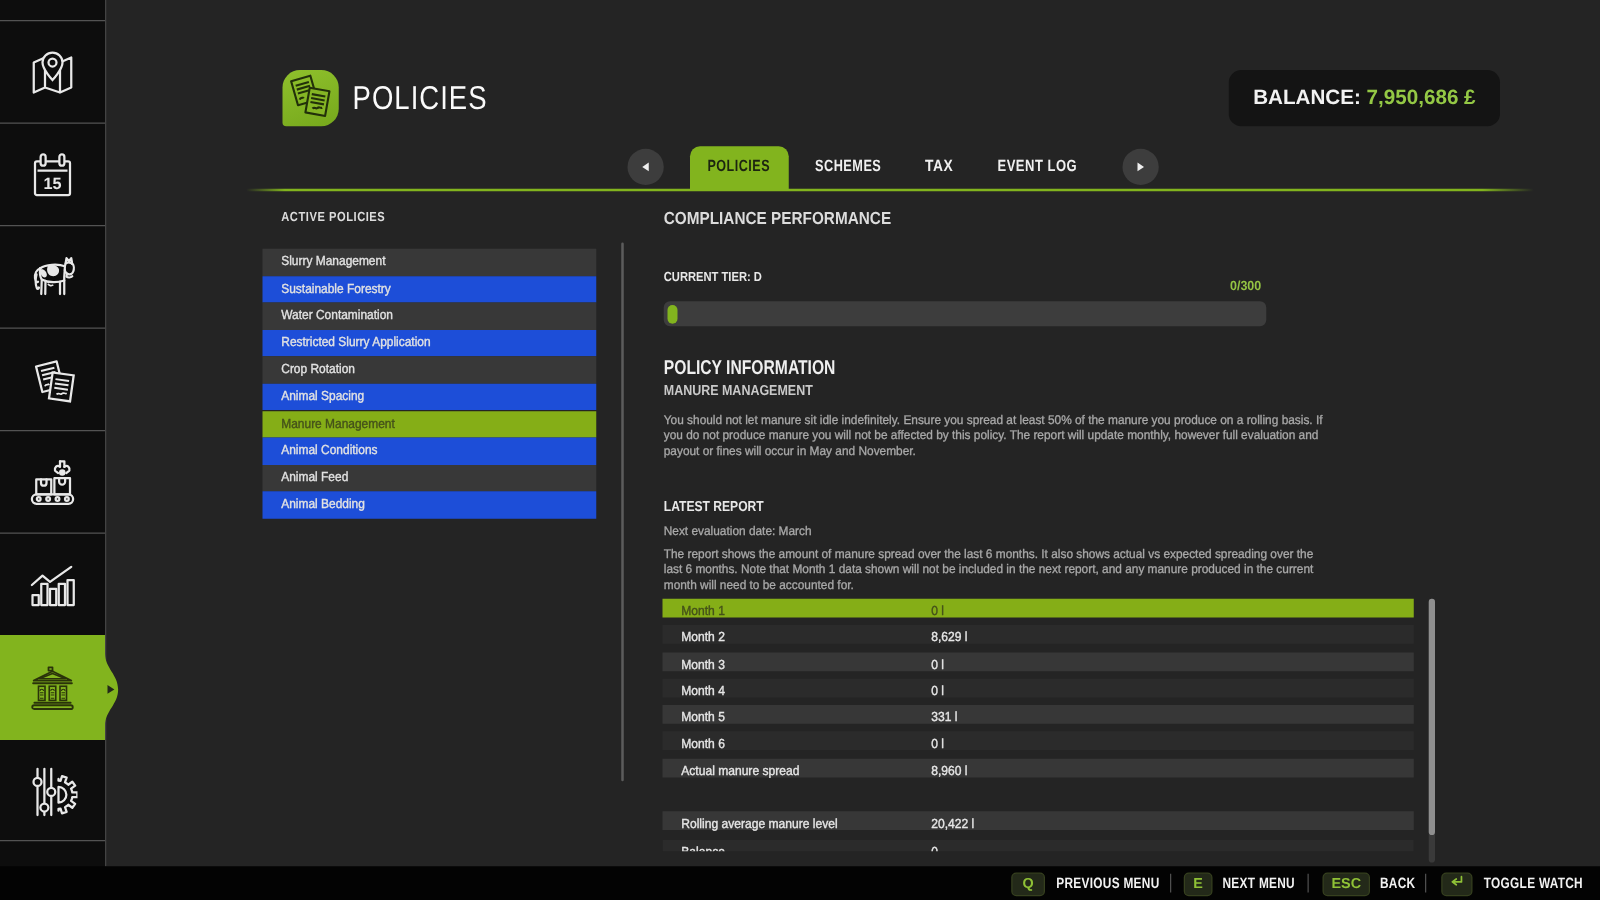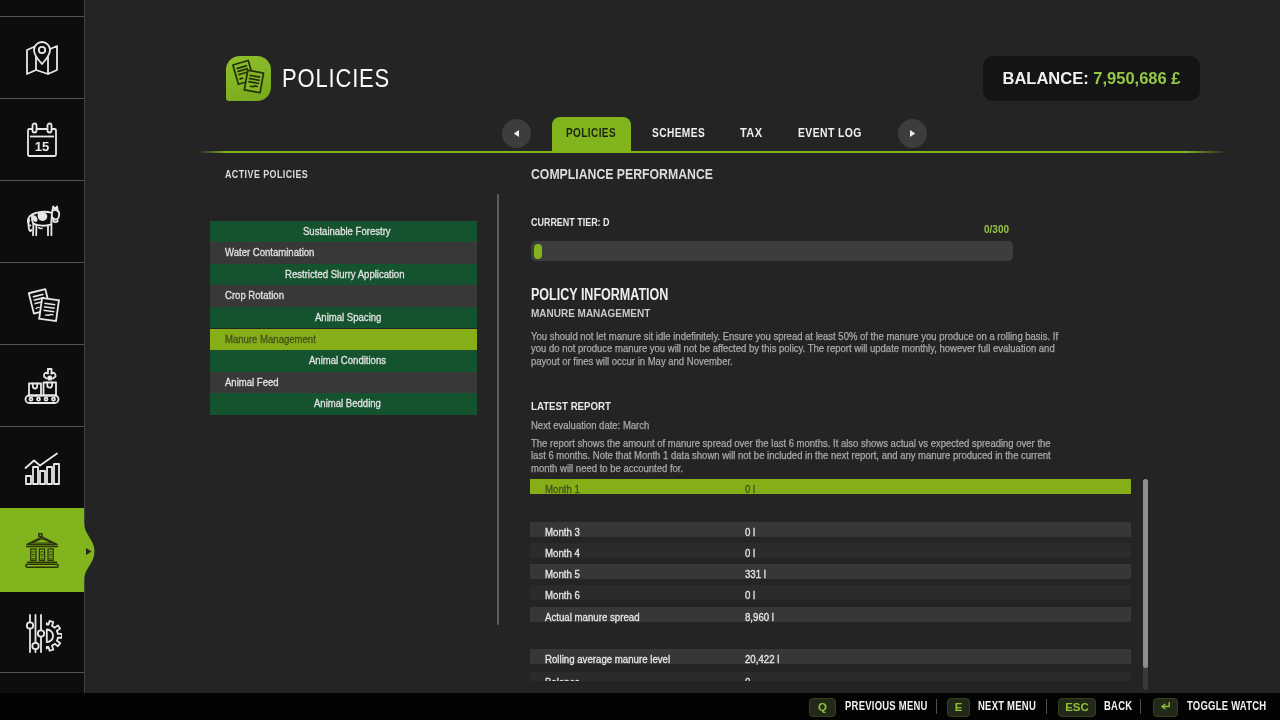--- a/index.html
+++ b/index.html
@@ -21,21 +21,21 @@
 .circ svg{position:absolute;left:0;top:0;}
 #tabsel{left:552px;top:117px;width:79px;height:35px;background:#82b41e;border-radius:8px 8px 0 0;}
 .tab{top:117px;height:34px;line-height:31px;font-weight:bold;font-size:13px;letter-spacing:.5px;color:#f0f0f0;transform-origin:left center;}
 #greenline{left:197px;top:150.5px;width:1030px;height:2.5px;background:linear-gradient(90deg,rgba(130,180,30,0) 0%,#82b41e 3%,#82b41e 96%,rgba(130,180,30,0) 100%);}
 
 .h1{font-weight:bold;color:#dcdcdc;transform-origin:left top;white-space:nowrap;}
 
 .row{left:210px;width:267px;height:21.55px;font-size:10.5px;color:#e2e2e2;line-height:21.55px;padding-left:15px;box-sizing:border-box;}
 .row span{display:inline-block;transform:scaleX(.91);transform-origin:left center;white-space:nowrap;-webkit-text-stroke:.3px;}
 .rl{background:#383838;}
-.rd{background:#14532d;text-align:center;}
+.rd{background:#1d4ed8;}
 .rg{background:#85ae17;color:#44511a;}
 #listscroll{left:496.5px;top:194px;width:2px;height:431px;background:#5c5c5c;border-radius:1px;}
 
 #tier{left:531px;top:215.5px;font-size:10.5px;font-weight:bold;color:#e8e8e8;transform:scaleX(.852);transform-origin:left top;}
 #score{left:909px;top:223px;width:100px;text-align:right;font-size:10.5px;font-weight:bold;color:#94c443;transform:scaleX(.95);transform-origin:right top;}
 #pbar{left:531px;top:241px;width:482px;height:20px;background:#3d3d3d;border-radius:5px;}
 #pfill{left:534px;top:243.5px;width:8px;height:15px;background:#82b41e;border-radius:4px;}
 #pinfo{left:531px;top:286px;font-size:16px;font-weight:bold;color:#efefef;transform:scaleX(.783);transform-origin:left top;white-space:nowrap;}
 #mmgmt{left:531px;top:306.5px;font-size:11.5px;font-weight:bold;color:#c9c9c9;transform:scaleX(.868);transform-origin:left top;white-space:nowrap;}
 .para{left:531px;font-size:10px;color:#a9a9a9;line-height:12.3px;transform:scaleX(.95);transform-origin:left top;white-space:nowrap;-webkit-text-stroke:.25px;}
@@ -198,20 +198,21 @@
   <div class="abs tab" style="left:740px;transform:scaleX(.85)">TAX</div>
   <div class="abs tab" style="left:798.1px;transform:scaleX(.80)">EVENT LOG</div>
   <div class="abs circ" style="left:898px">
     <svg width="29" height="29">
         <path d="M12,11 L17.2,14.5 L12,18 Z" fill="#efefef"></path>
       </svg>
   </div>
   <div class="abs" id="greenline"></div>
 
   <div class="abs h1" style="left:224.7px;top:167.5px;font-size:10.5px;letter-spacing:.5px;transform:scaleX(.85)">ACTIVE POLICIES</div>
+  <div class="abs row rl" style="top:199.2px"><span>Slurry Management</span></div>
   <div class="abs row rd" style="top:220.75px"><span>Sustainable Forestry</span></div>
   <div class="abs row rl" style="top:242.3px"><span>Water Contamination</span></div>
   <div class="abs row rd" style="top:263.85px"><span>Restricted Slurry Application</span></div>
   <div class="abs row rl" style="top:285.4px"><span>Crop Rotation</span></div>
   <div class="abs row rd" style="top:306.95px"><span>Animal Spacing</span></div>
   <div class="abs row rg" style="top:328.5px"><span>Manure Management</span></div>
   <div class="abs row rd" style="top:350.05px"><span>Animal Conditions</span></div>
   <div class="abs row rl" style="top:371.6px"><span>Animal Feed</span></div>
   <div class="abs row rd" style="top:393.15px"><span>Animal Bedding</span></div>
   <div class="abs" id="listscroll"></div>
@@ -224,20 +225,24 @@
   <div class="abs" id="pinfo">POLICY INFORMATION</div>
   <div class="abs" id="mmgmt">MANURE MANAGEMENT</div>
   <div class="abs para" style="top:331px">You should not let manure sit idle indefinitely. Ensure you spread at least 50% of the manure you produce on a rolling basis. If<br>you do not produce manure you will not be affected by this policy. The report will update monthly, however full evaluation and<br>payout or fines will occur in May and November.</div>
   <div class="abs h1" style="left:531px;top:400px;font-size:11.5px;color:#e8e8e8;transform:scaleX(.842)">LATEST REPORT</div>
   <div class="abs para" style="top:420px">Next evaluation date: March</div>
   <div class="abs para" style="top:438px">The report shows the amount of manure spread over the last 6 months. It also shows actual vs expected spreading over the<br>last 6 months. Note that Month 1 data shown will not be included in the next report, and any manure produced in the current<br>month will need to be accounted for.</div>
 
   <div class="abs trow tg" style="top:478.9px">
       <span class="lbl">Month 1</span>
       <span class="val">0 l</span>
+    </div>
+  <div class="abs trow td" style="top:500.2px">
+      <span class="lbl">Month 2</span>
+      <span class="val">8,629 l</span>
     </div>
   <div class="abs trow tl" style="top:521.5px">
       <span class="lbl">Month 3</span>
       <span class="val">0 l</span>
     </div>
   <div class="abs trow td" style="top:542.8px">
       <span class="lbl">Month 4</span>
       <span class="val">0 l</span>
     </div>
   <div class="abs trow tl" style="top:564.1px">

